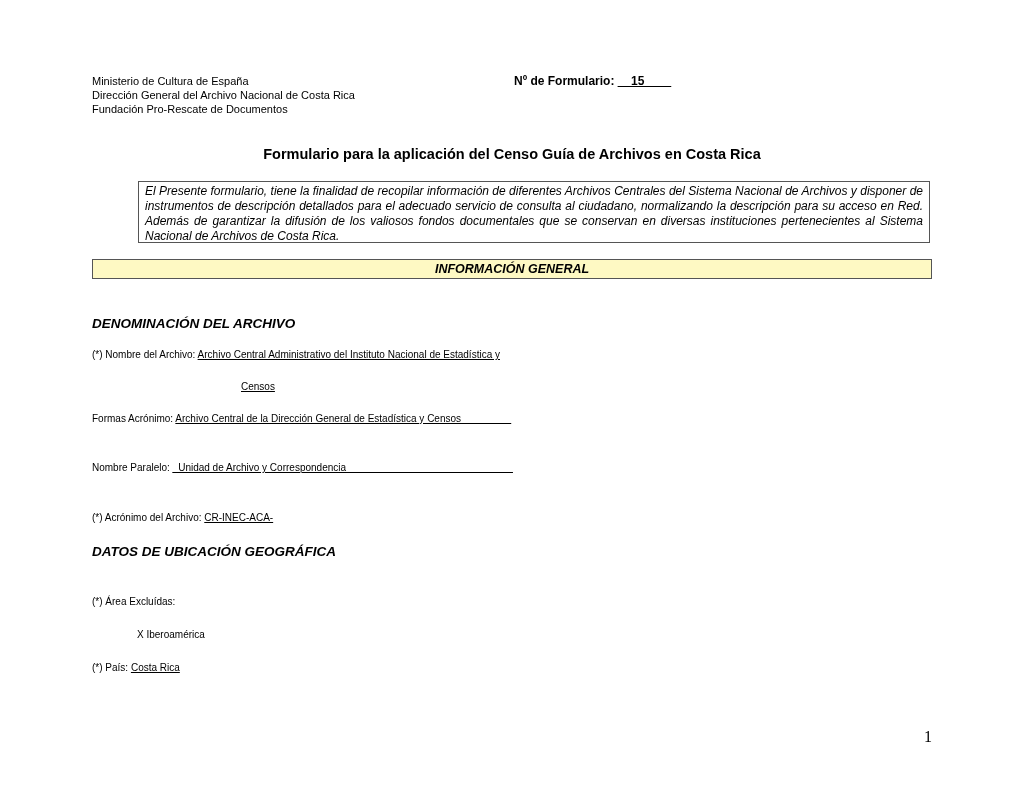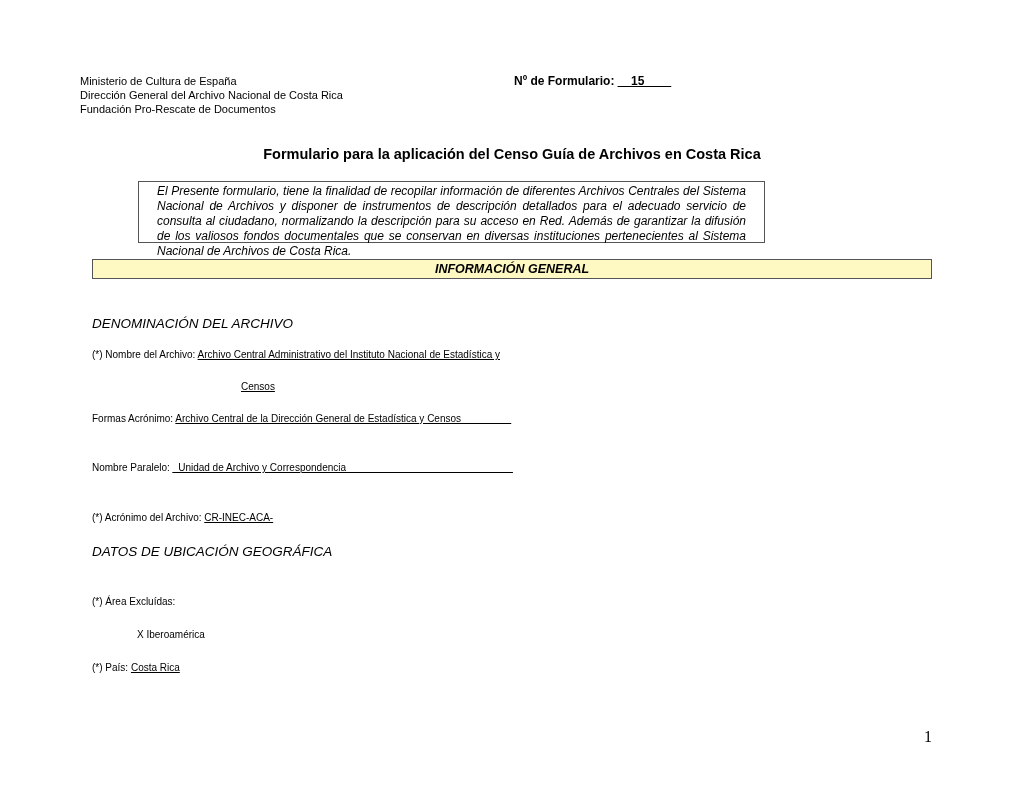--- a/index.html
+++ b/index.html
@@ -1,24 +1,24 @@
 <!DOCTYPE html>
 <html><head>
 <meta charset="utf-8">
 <style>
   html, body { margin:0; padding:0; background:#fff; }
   body { width:1024px; height:791px; position:relative; overflow:hidden; font-family:"Liberation Sans", sans-serif; color:#000; }
   .abs { position:absolute; }
-  .hdr-line { font-size:11px; line-height:14px; left:80px; }
+  .hdr-line { font-size:11px; line-height:14px; left:92px; }
   .formno { left:514px; top:74px; font-size:12px; font-weight:bold; }
   .u { text-decoration:underline;margin-top:29px; }
   .title { left:0; width:1024px; top:146px; text-align:center; font-size:14.5px; font-weight:bold; }
-  .intro-box { left:138px; top:181px; width:627px; height:62px; border:1px solid #555; box-sizing:border-box; padding:2px 18px; font-size:12px; line-height:15px; font-style:italic; text-align:justify; }
+  .intro-box { left:138px; top:181px; width:792px; height:62px; border:1px solid #555; box-sizing:border-box; padding:2px 6px; font-size:12px; line-height:15px; font-style:italic; text-align:justify; }
   .section-bar { left:92px; top:259px; width:840px; height:20px; border:1px solid #555; box-sizing:border-box; background:#fef9c3; text-align:center; font-size:12.5px; font-weight:bold; font-style:italic; line-height:18px; }
-  .sec-h { left:92px; font-size:13.5px; font-weight:normal; font-style:italic; }
+  .sec-h { left:92px; font-size:13.5px; font-weight:bold; font-style:italic; }
   .field { left:92px; font-size:10px; white-space:nowrap; }
   .page-num { left:924px; top:728px; font-family:"Liberation Serif", serif; font-size:16px; }
 </style>
 </head>
 <body>
 
 <div class="abs hdr-line" style="top:74px">Ministerio de Cultura de España</div>
 <div class="abs hdr-line" style="top:88px">Dirección General del Archivo Nacional de Costa Rica</div>
 <div class="abs hdr-line" style="top:102px">Fundación Pro-Rescate de Documentos</div>
 

